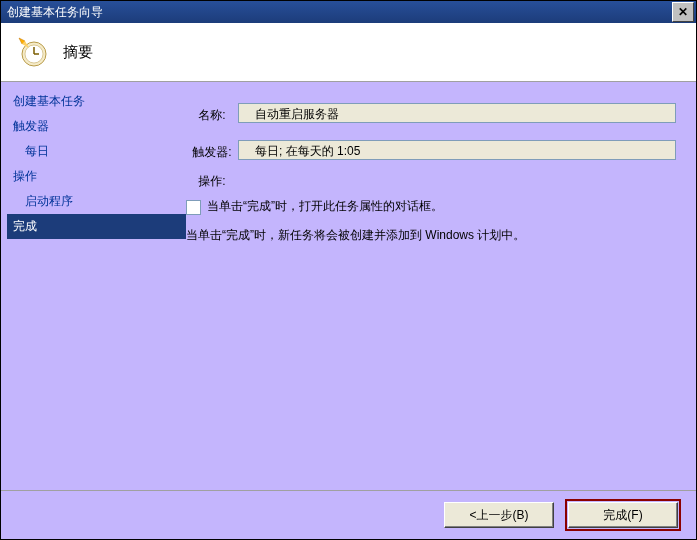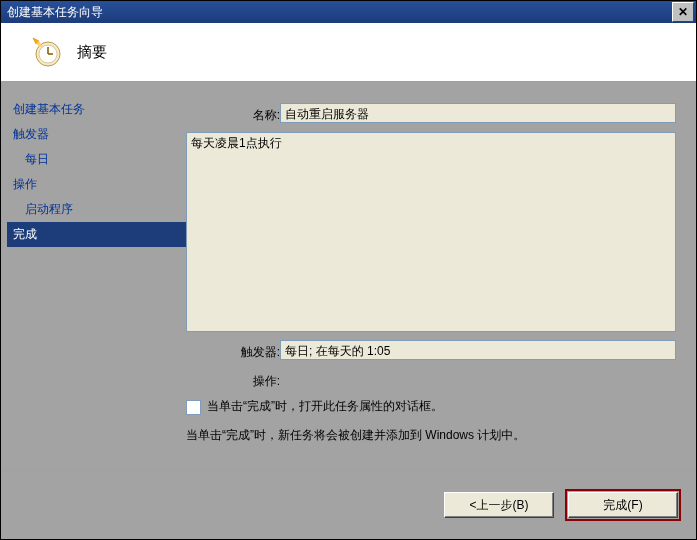--- a/index.html
+++ b/index.html
@@ -1,44 +1,44 @@
 <!DOCTYPE html>
 <html><head>
 <meta charset="utf-8">
 <style>
   html,body{margin:0;padding:0;font-family:"Microsoft YaHei","SimSun",Tahoma,sans-serif;font-size:12px;background:#fff;}
-  .window{width:697px;height:540px;background:#a3a3a3;position:relative;box-sizing:border-box;border:1px solid #000;}
+  .window{width:697px;height:540px;background:#c4b5fd;position:relative;box-sizing:border-box;border:1px solid #000;}
   
   .titlebar{height:22px;background:linear-gradient(#0A246A,#0A246A);background:#264F9C;background:linear-gradient(to bottom,#1B3F87 0%,#143672 100%);color:#fff;display:flex;align-items:center;justify-content:space-between;padding:0 2px 0 6px;font-size:12px;}
   .titlebar{background:#2A5DB0;background:linear-gradient(to bottom,#2F63B4 0%,#1E428A 100%);}
   .titlebar{background:#265A9E;} 
   .titlebar{background:linear-gradient(to bottom,#274F99 0%,#1C3C7A 100%);} 
   .titlebar .title-txt{font-weight:normal;}
   .close-btn{width:20px;height:18px;background:#C0C0C0;border:1px solid #fff;border-right-color:#404040;border-bottom-color:#404040;display:flex;align-items:center;justify-content:center;color:#000;font-weight:bold;font-size:12px;line-height:1;cursor:pointer;}
   
-  .header-band{height:58px;background:#fff;border-bottom:1px solid #A0A0A0;display:flex;align-items:center;padding:0 30px;gap:14px;}
+  .header-band{height:58px;background:#fff;border-bottom:1px solid #A0A0A0;display:flex;align-items:center;padding:0 16px;gap:14px;}
   .header-icon{width:32px;height:32px;position:relative;}
   .header-icon svg{width:32px;height:32px;}
   .header-title{font-size:15px;color:#000;}
   
   .body-area{position:absolute;top:80px;left:0;right:0;bottom:48px;display:flex;}
-  .sidebar{width:185px;padding:16px 0 0 6px;box-sizing:border-box;}
+  .sidebar{width:185px;padding:8px 0 0 6px;box-sizing:border-box;}
   .side-item{padding:4px 6px;color:#003399;cursor:pointer;}
   .side-sub{padding:4px 6px 4px 18px;color:#003399;cursor:pointer;}
   .side-item.selected{background:#1C3C7A;color:#fff;padding:4px 6px;}
   .content{flex:1;padding:22px 20px 0 0;box-sizing:border-box;}
   .row{display:flex;margin-bottom:8px;}
-  .row .lbl{width:52px;text-align:right;padding-top:4px;color:#000;margin-left:42px;}
-  .field-ro{flex:1;height:20px;border:1px solid #7F9DB9;background:#ECE9D8;padding:2px 4px;color:#000;box-sizing:border-box;}
+  .row .lbl{width:52px;text-align:center;padding-top:4px;color:#000;}
+  .field-ro{flex:1;height:20px;border:1px solid #7F9DB9;background:#ECE9D8;padding:2px 16px;color:#000;box-sizing:border-box;}
   .field-ro.multi{height:200px;resize:none;overflow:auto;}
   .chk-row{display:flex;align-items:flex-end;gap:6px;margin-top:8px;margin-left:0;}
   .chk-box{width:13px;height:13px;border:1px solid #7F9DB9;background:#fff;}
   .info-line{margin-top:12px;color:#000;}
   
-  .footer{position:absolute;left:0;right:0;bottom:0;height:48px;border-top:1px solid #A0A0A0;display:flex;align-items:center;justify-content:flex-end;padding:10px 18px;gap:14px;}
+  .footer{position:absolute;left:0;right:0;bottom:0;height:48px;border-top:1px solid #A0A0A0;display:flex;align-items:center;justify-content:flex-end;padding:0 18px;gap:14px;}
   .btn{min-width:88px;height:24px;background:#ECE9D8;border:1px solid #404040;border-top-color:#fff;border-left-color:#fff;box-shadow:inset -1px -1px 0 #808080, inset 1px 1px 0 #ECE9D8;display:flex;align-items:center;justify-content:center;cursor:pointer;padding:0 10px;}
   .btn.primary{outline:2px solid #8B0000;outline-offset:1px;}
 </style>
 </head>
 <body>
 
 <div class="window">
 
   <div class="titlebar">
     <span class="title-txt">创建基本任务向导</span>
@@ -70,21 +70,20 @@
       <div class="side-sub">启动程序</div>
       <div class="side-item selected">完成</div>
     </div>
 
     <div class="content">
       <div class="row">
         <div class="lbl">名称:</div>
         <div class="field-ro">自动重启服务器</div>
       </div>
       <div class="row">
-        <div class="field-ro multi">每天凌晨1点执行</div>
       </div>
       <div class="row">
         <div class="lbl">触发器:</div>
         <div class="field-ro">每日; 在每天的 1:05</div>
       </div>
       <div class="row">
         <div class="lbl">操作:</div>
       </div>
       <div class="chk-row">
         <div class="chk-box"></div>

